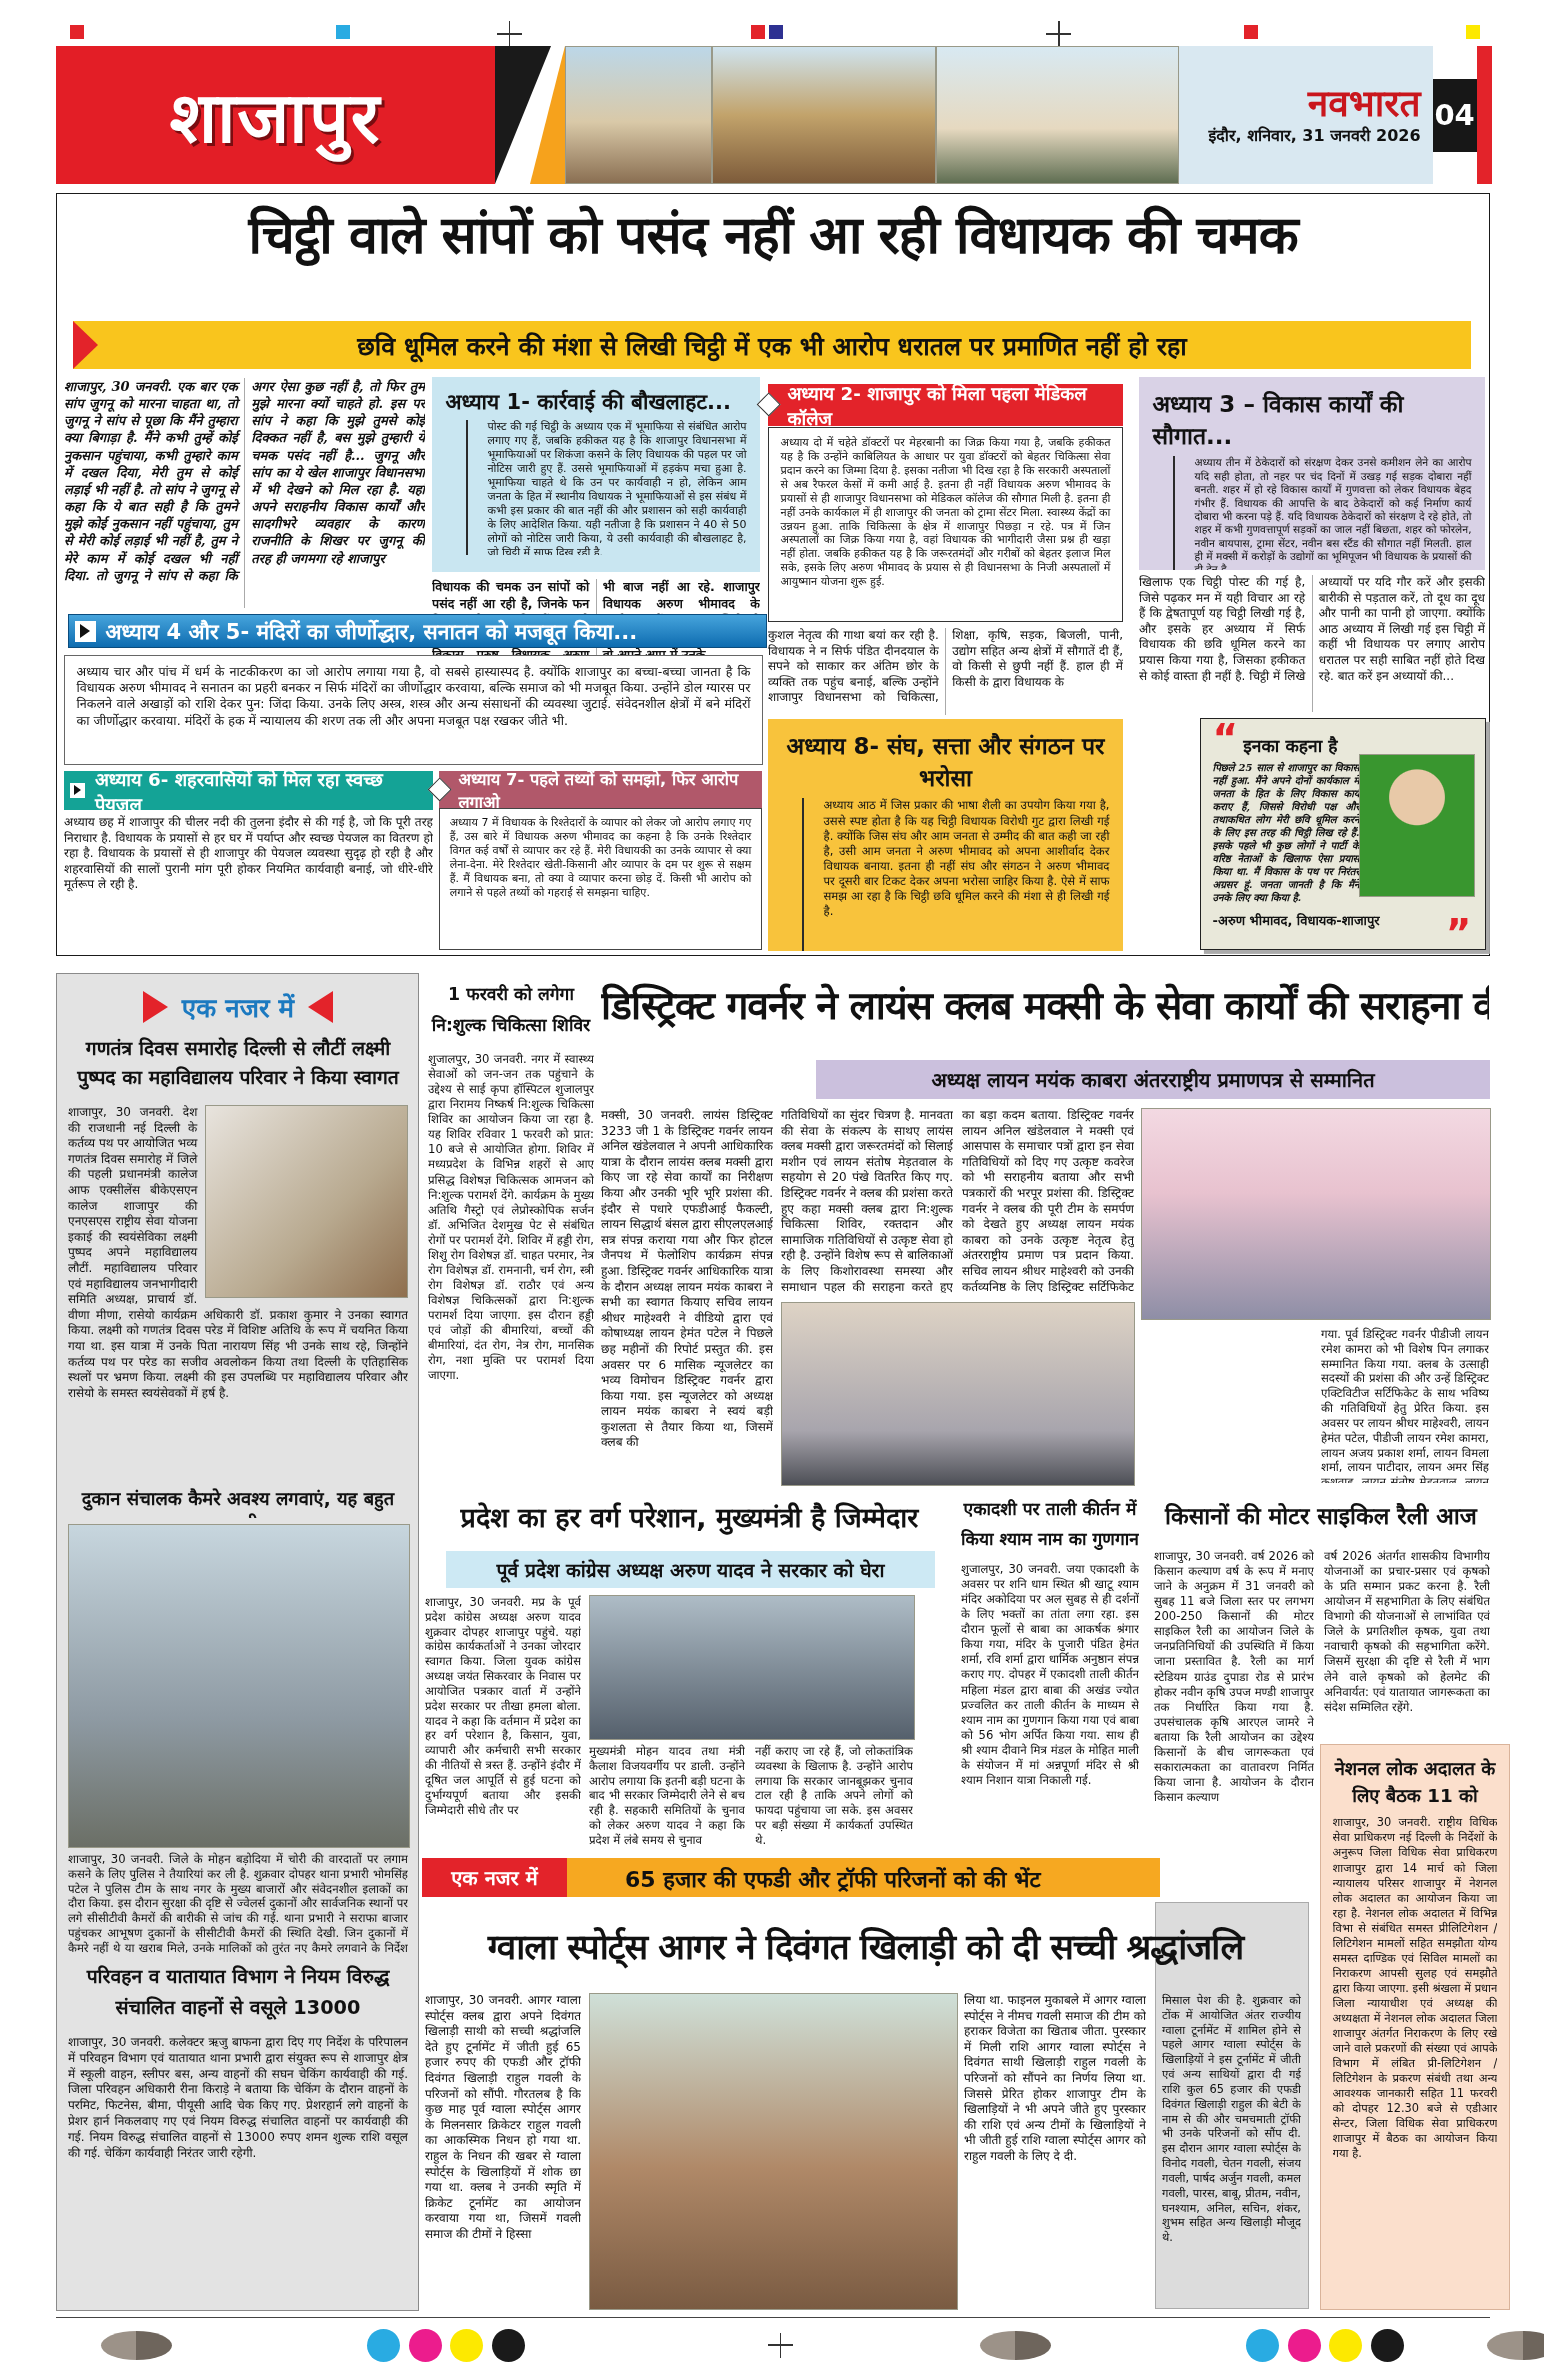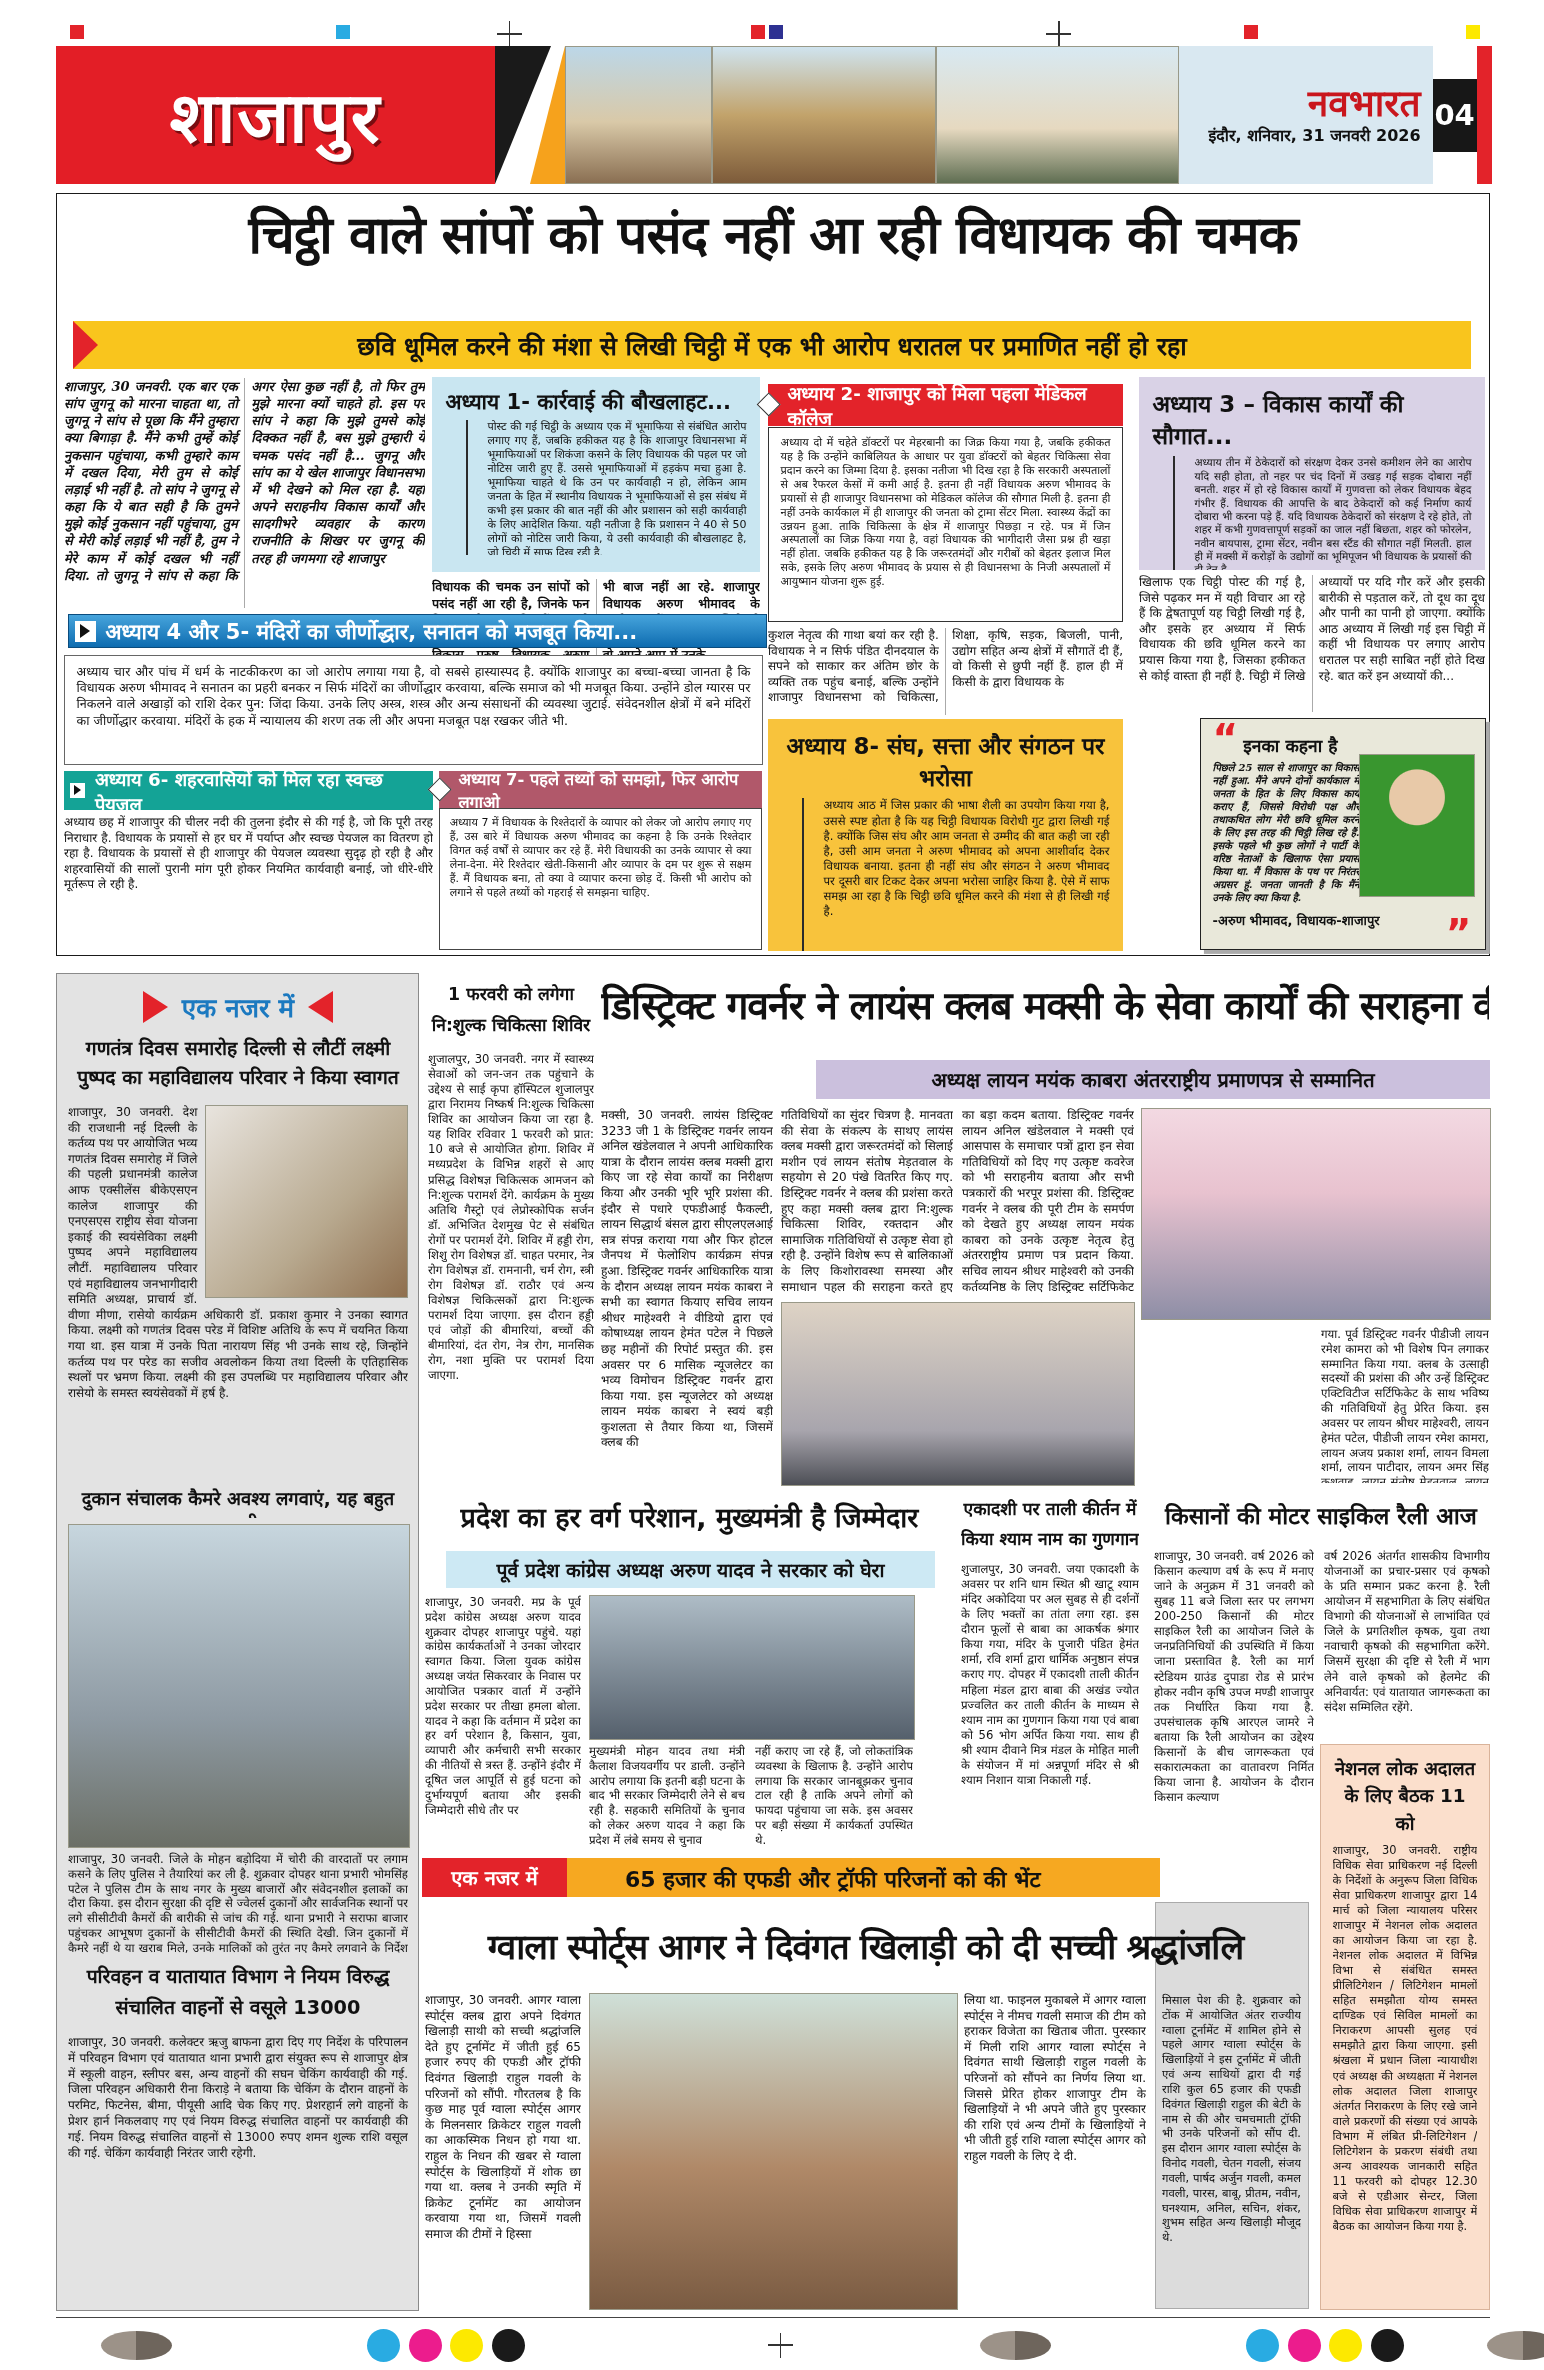--- a/index.html
+++ b/index.html
@@ -206,21 +206,21 @@
   <div class="abs just clip" style="left:589px;top:1744px;width:156px;height:110px;font-size:11.6px;line-height:1.28;">मुख्यमंत्री मोहन यादव तथा मंत्री कैलाश विजयवर्गीय पर डाली. उन्होंने आरोप लगाया कि इतनी बड़ी घटना के बाद भी सरकार जिम्मेदारी लेने से बच रही है. सहकारी समितियों के चुनाव को लेकर अरुण यादव ने कहा कि प्रदेश में लंबे समय से चुनाव</div>
   <div class="abs just clip" style="left:755px;top:1744px;width:158px;height:110px;font-size:11.6px;line-height:1.28;">नहीं कराए जा रहे हैं, जो लोकतांत्रिक व्यवस्था के खिलाफ है. उन्होंने आरोप लगाया कि सरकार जानबूझकर चुनाव टाल रही है ताकि अपने लोगों को फायदा पहुंचाया जा सके. इस अवसर पर बड़ी संख्या में कार्यकर्ता उपस्थित थे.</div>
 
   <div class="abs ctr b clip" style="left:961px;top:1495px;width:178px;height:62px;font-size:17.4px;line-height:1.7;">एकादशी पर ताली कीर्तन में किया श्याम नाम का गुणगान</div>
   <div class="abs just clip" style="left:961px;top:1562px;width:178px;height:292px;font-size:11.6px;line-height:1.3;">शुजालपुर, 30 जनवरी. जया एकादशी के अवसर पर शनि धाम स्थित श्री खाटू श्याम मंदिर अकोदिया पर अल सुबह से ही दर्शनों के लिए भक्तों का तांता लगा रहा. इस दौरान फूलों से बाबा का आकर्षक श्रंगार किया गया, मंदिर के पुजारी पंडित हेमंत शर्मा, रवि शर्मा द्वारा धार्मिक अनुष्ठान संपन्न कराए गए. दोपहर में एकादशी ताली कीर्तन महिला मंडल द्वारा बाबा की अखंड ज्योत प्रज्वलित कर ताली कीर्तन के माध्यम से श्याम नाम का गुणगान किया गया एवं बाबा को 56 भोग अर्पित किया गया. साथ ही श्री श्याम दीवाने मित्र मंडल के मोहित माली के संयोजन में मां अन्नपूर्णा मंदिर से श्री श्याम निशान यात्रा निकाली गई.</div>
 
   <div class="abs ctr clip" style="left:1151px;top:1495px;width:340px;height:46px;font-size:23px;font-weight:900;white-space:nowrap;line-height:1.9;">किसानों की मोटर साइकिल रैली आज</div>
   <div class="abs just clip" style="left:1154px;top:1549px;width:160px;height:305px;font-size:11.6px;line-height:1.3;">शाजापुर, 30 जनवरी. वर्ष 2026 को किसान कल्याण वर्ष के रूप में मनाए जाने के अनुक्रम में 31 जनवरी को सुबह 11 बजे जिला स्तर पर लगभग 200-250 किसानों की मोटर साइकिल रैली का आयोजन जिले के जनप्रतिनिधियों की उपस्थिति में किया जाना प्रस्तावित है. रैली का मार्ग स्टेडियम ग्राउंड दुपाडा रोड से प्रारंभ होकर नवीन कृषि उपज मण्डी शाजापुर तक निर्धारित किया गया है. उपसंचालक कृषि आरएल जामरे ने बताया कि रैली आयोजन का उद्देश्य किसानों के बीच जागरूकता एवं सकारात्मकता का वातावरण निर्मित किया जाना है. आयोजन के दौरान किसान कल्याण</div>
   <div class="abs just clip" style="left:1324px;top:1549px;width:166px;height:189px;font-size:11.6px;line-height:1.3;">वर्ष 2026 अंतर्गत शासकीय विभागीय योजनाओं का प्रचार-प्रसार एवं कृषको के प्रति सम्मान प्रकट करना है. रैली आयोजन में सहभागिता के लिए संबंधित विभागो की योजनाओं से लाभांवित एवं जिले के प्रगतिशील कृषक, युवा तथा नवाचारी कृषको की सहभागिता करेंगे. जिसमें सुरक्षा की दृष्टि से रैली में भाग लेने वाले कृषको को हेलमेट की अनिवार्यत: एवं यातायात जागरूकता का संदेश सम्मिलित रहेंगे.</div>
 
-  <div class="abs peach clip" style="left:1320px;top:1744px;width:170px;height:566px;">
+  <div class="abs peach clip" style="left:1320px;top:1744px;width:190px;height:566px;">
     <div class="ctr b" style="font-size:18.3px;line-height:1.5;margin-bottom:5.8px;">नेशनल लोक अदालत के लिए बैठक 11 को</div>
     <div class="just clip" style="font-size:11.4px;line-height:1.32;height:483px;">शाजापुर, 30 जनवरी. राष्ट्रीय विधिक सेवा प्राधिकरण नई दिल्ली के निर्देशों के अनुरूप जिला विधिक सेवा प्राधिकरण शाजापुर द्वारा 14 मार्च को जिला न्यायालय परिसर शाजापुर में नेशनल लोक अदालत का आयोजन किया जा रहा है. नेशनल लोक अदालत में विभिन्न विभा से संबंधित समस्त प्रीलिटिगेशन / लिटिगेशन मामलों सहित समझौता योग्य समस्त दाण्डिक एवं सिविल मामलों का निराकरण आपसी सुलह एवं समझौते द्वारा किया जाएगा. इसी श्रंखला में प्रधान जिला न्यायाधीश एवं अध्यक्ष की अध्यक्षता में नेशनल लोक अदालत जिला शाजापुर अंतर्गत निराकरण के लिए रखे जाने वाले प्रकरणों की संख्या एवं आपके विभाग में लंबित प्री-लिटिगेशन / लिटिगेशन के प्रकरण संबंधी तथा अन्य आवश्यक जानकारी सहित 11 फरवरी को दोपहर 12.30 बजे से एडीआर सेन्टर, जिला विधिक सेवा प्राधिकरण शाजापुर में बैठक का आयोजन किया गया है.</div>
   </div>
 
   <div class="abs redlbl" style="left:422px;top:1858px;width:145px;height:39px;">
       <span>एक नजर में</span>
     </div>
   <div class="abs ystrip" style="left:567px;top:1858px;width:593px;height:39px;">
       <span>65 हजार की एफडी और ट्रॉफी परिजनों को की भेंट</span>
     </div>

